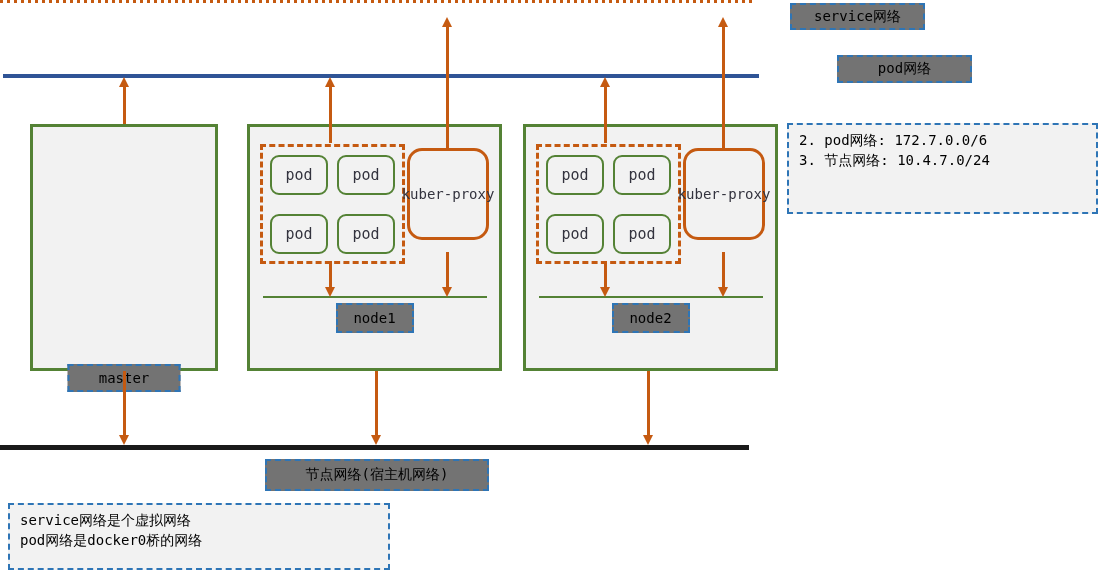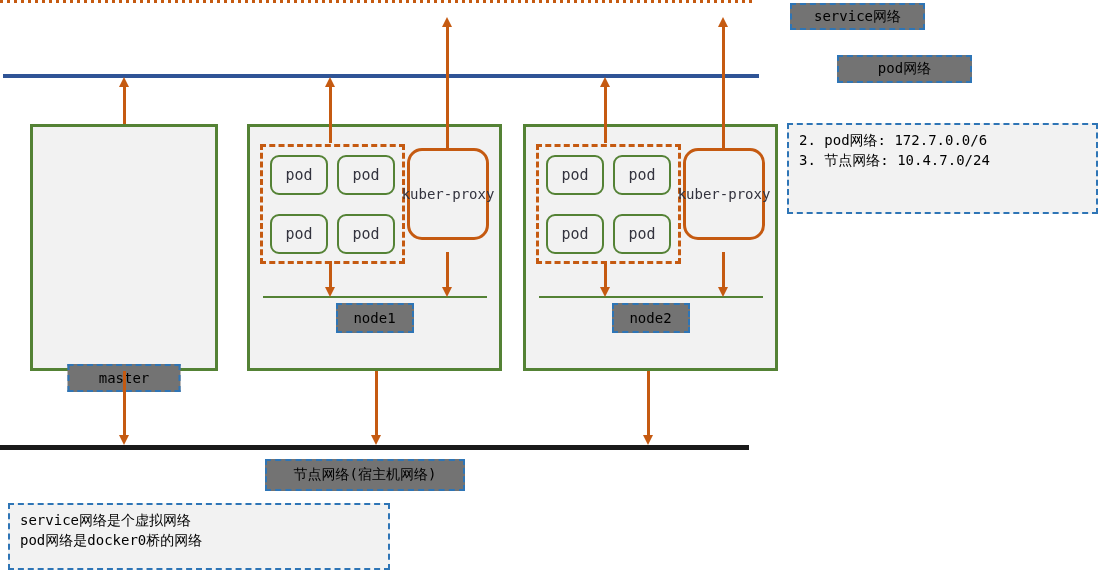--- a/index.html
+++ b/index.html
@@ -51,21 +51,21 @@
   .tag{
     position:absolute;box-sizing:border-box;
     border:2px dashed #2E75B6;background:#737373;
     display:flex;align-items:center;justify-content:center;
     font-size:14px;color:#000;
   }
   .tag-node{left:50%;transform:translateX(-50%);top:176px;width:78px;height:30px;}
   .tag-master{left:50%;transform:translateX(-50%);top:198px;width:113px;height:28px;margin-top:39px;}
   .tag-service{left:790px;top:3px;width:135px;height:27px;}
   .tag-podnet{left:837px;top:55px;width:135px;height:28px;}
-  .tag-hostnet{left:265px;top:459px;width:200px;height:32px;}
+  .tag-hostnet{left:265px;top:459px;width:224px;height:32px;}
 
   .panel{
     position:absolute;box-sizing:border-box;
     border:2px dashed #2E75B6;background:#F2F2F2;
     font-size:14px;line-height:20px;color:#000;
     padding:5px 10px;white-space:nowrap;
   }
   .panel-info{left:787px;top:123px;width:311px;height:91px;}
   .panel-legend{left:8px;top:503px;width:382px;height:67px;}
 

